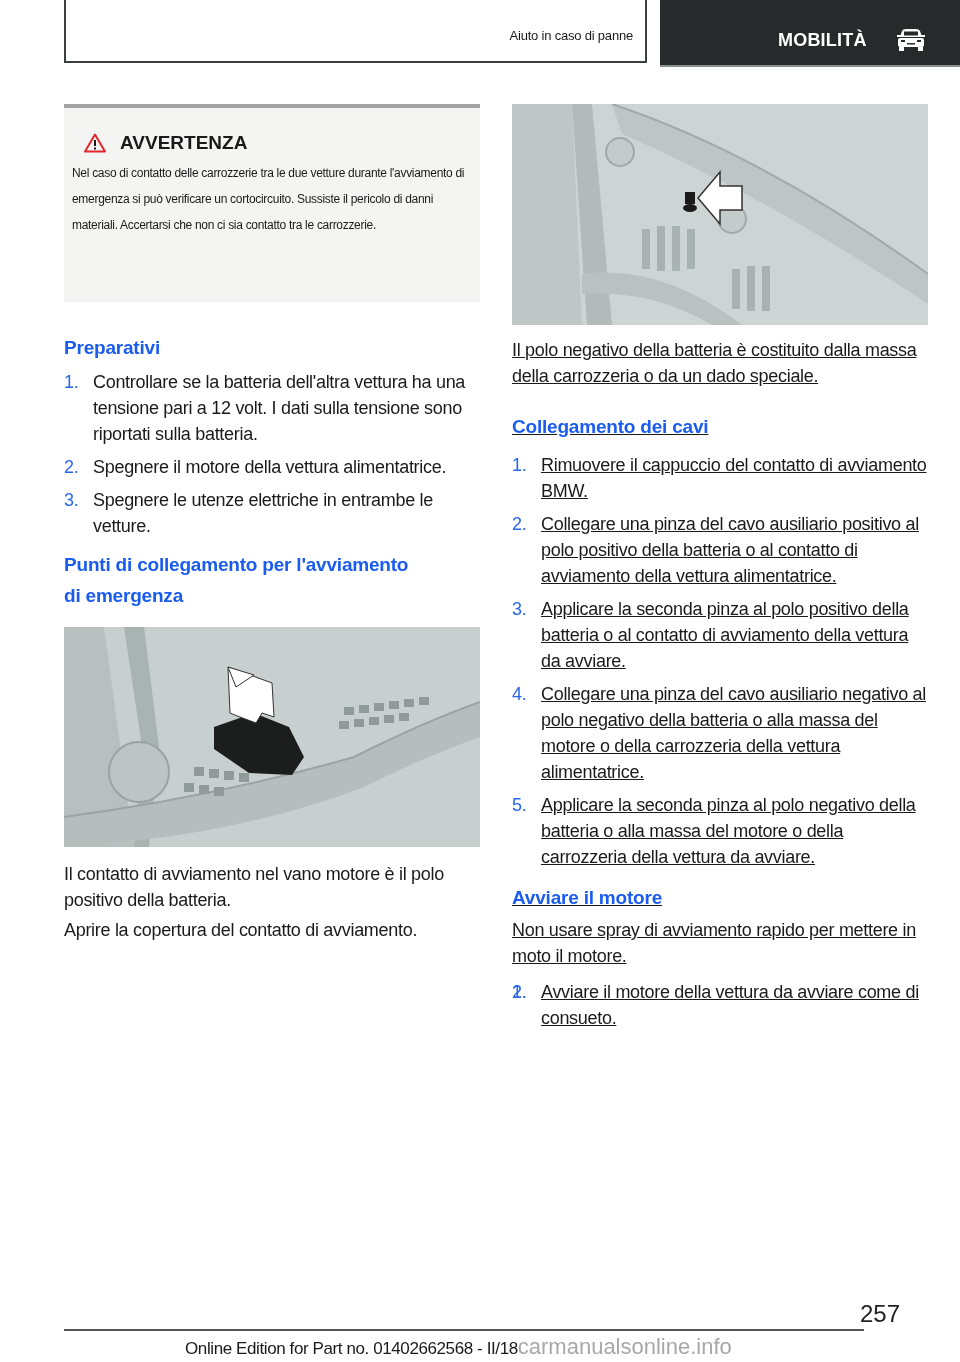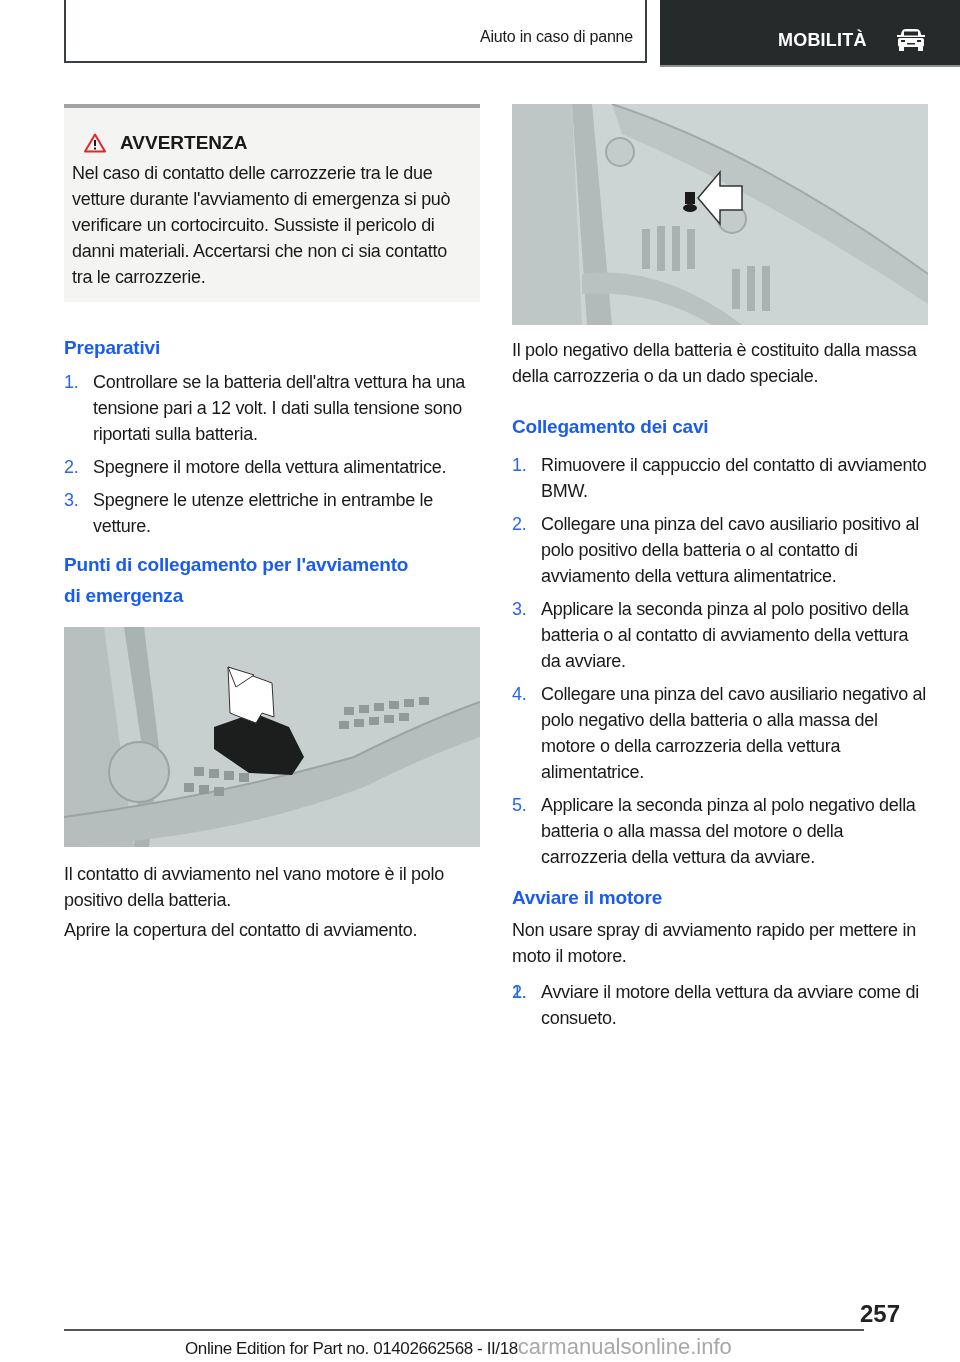--- a/index.html
+++ b/index.html
@@ -7,62 +7,62 @@
     width: 960px; height: 1362px; position: relative; background: #ffffff;
     font-family: "Liberation Sans", sans-serif; color: #1a1a1a; overflow: hidden;
   }
   
   .hdr-left {
     position: absolute; left: 64px; top: -2px; width: 583px; height: 65px;
     border: 2px solid #3a3f41; border-top: none; box-sizing: border-box;
     background: #fff;
   }
   .hdr-left-label {
-    position: absolute; right: 12px; top: 30px; font-size: 16px; color: #1a1a1a;
+    position: absolute; right: 12px; top: 30px; font-size: 13px; color: #1a1a1a;
     letter-spacing: -0.2px;
   }
   .hdr-right {
     position: absolute; left: 660px; top: 0; width: 300px; height: 65px;
     background: #262a2b; border-bottom: 2px solid #8a9091; padding-left: 7px;
   }
   .hdr-right-label {
     position: absolute; left: 118px; top: 30px; color: #fff; font-weight: bold;
     font-size: 18px; letter-spacing: 0.2px;
   }
   .car-icon { position: absolute; left: 236px; top: 28px; width: 30px; height: 24px; }
 
   
   .col { position: absolute; top: 104px; width: 416px; }
   .col-left { left: 64px; }
-  .col-right { left: 512px; }
+  .col-right { left: 512px; text-decoration: underline; }
 
   
   .warn {
     background: #f4f4f3; border-top: 4px solid #a3a3a3; padding: 24px 10px 20px 8px;
     height: 198px; box-sizing: border-box;
   }
   .warn-title { display: flex; align-items: center; font-weight: bold; font-size: 19px; margin-bottom: 6px; }
   .warn-icon { width: 22px; height: 20px; margin-right: 14px; margin-left: 12px; }
-  .warn-text { font-size: 18px; line-height: 26px; letter-spacing: -0.3px; }
+  .warn-text { font-size: 12px; line-height: 26px; letter-spacing: -0.3px; }
 
   h2 {
     color: #1a5cf0; font-weight: bold; font-size: 19px; line-height: 31px; margin: 0;
     letter-spacing: -0.2px;
   }
   .p { font-size: 18px; line-height: 26px; letter-spacing: -0.3px; margin: 0; }
   ol { list-style: none; padding: 0; margin: 0; }
   ol li { position: relative; padding-left: 29px; font-size: 18px; line-height: 26px; letter-spacing: -0.3px; margin-bottom: 7px; }
   ol li .num { position: absolute; left: 0; top: 0; color: #2a66ec; }
 
   .img-box {
     width: 416px; height: 220px; background: #c9d1d0; position: relative; overflow: hidden;
   }
 
   
-  .page-num { position: absolute; left: 860px; top: 1300px; font-weight: bold; font-size: 24px; color: #222; }
+  .page-num { position: absolute; left: 860px; top: 1300px; font-weight: normal; font-size: 24px; color: #222; }
   .foot-rule { position: absolute; left: 64px; top: 1329px; width: 800px; height: 2px; background: #555; }
   .foot-text { position: absolute; left: 185px; top: 1334px; font-size: 17px; color: #1a1a1a; letter-spacing: -0.4px; white-space: nowrap; }
   .foot-wm { color: #a8a8a8; font-size: 22px; letter-spacing: 0; }
 </style>
 </head>
 <body>
 
 <div class="hdr-left">
   <span class="hdr-left-label">Aiuto in caso di panne</span>
 </div>

